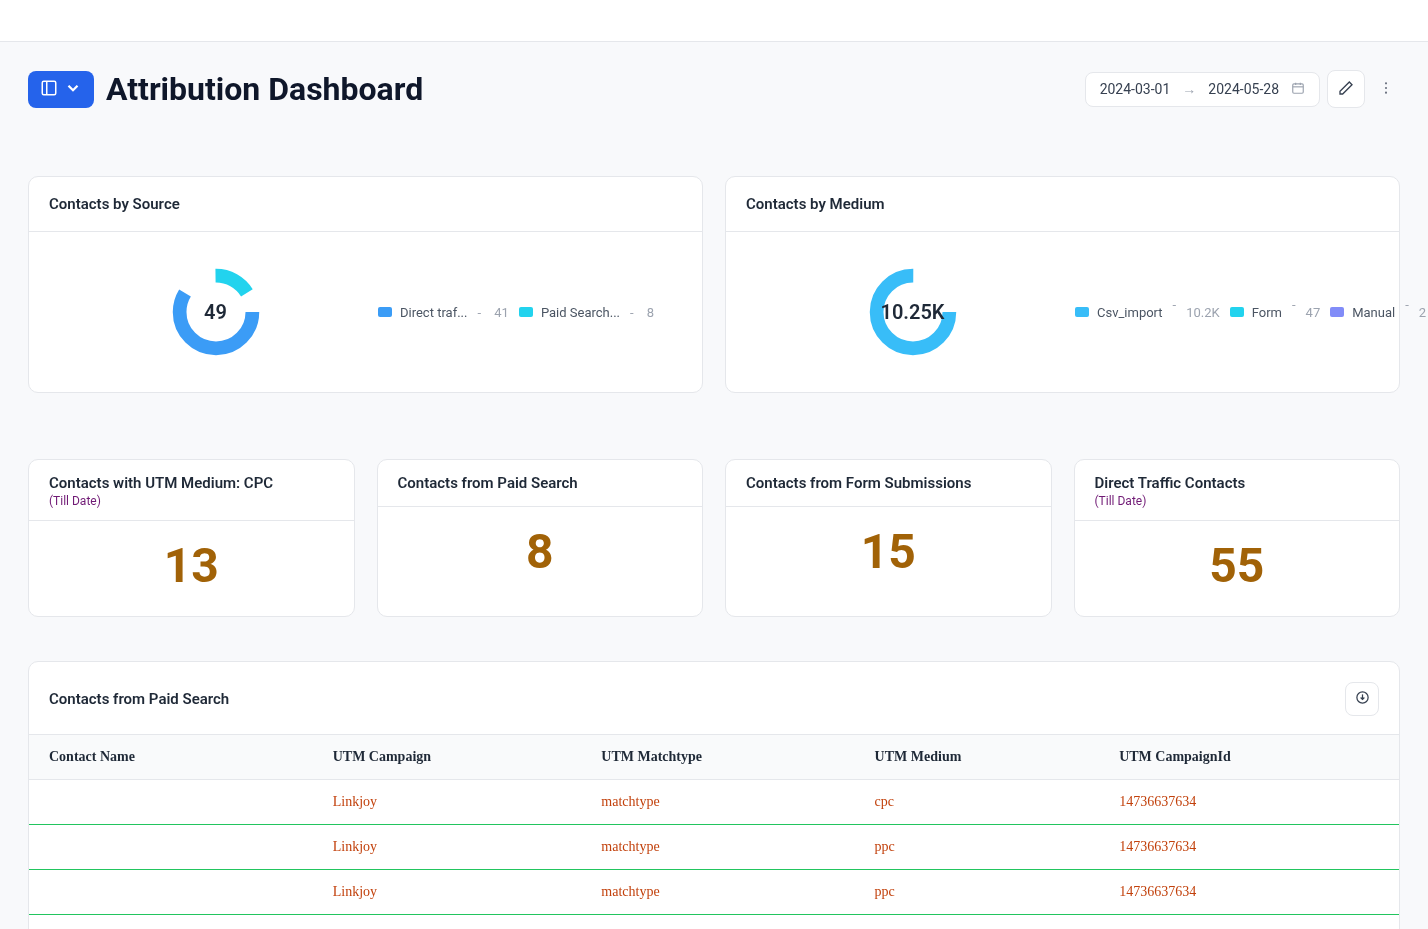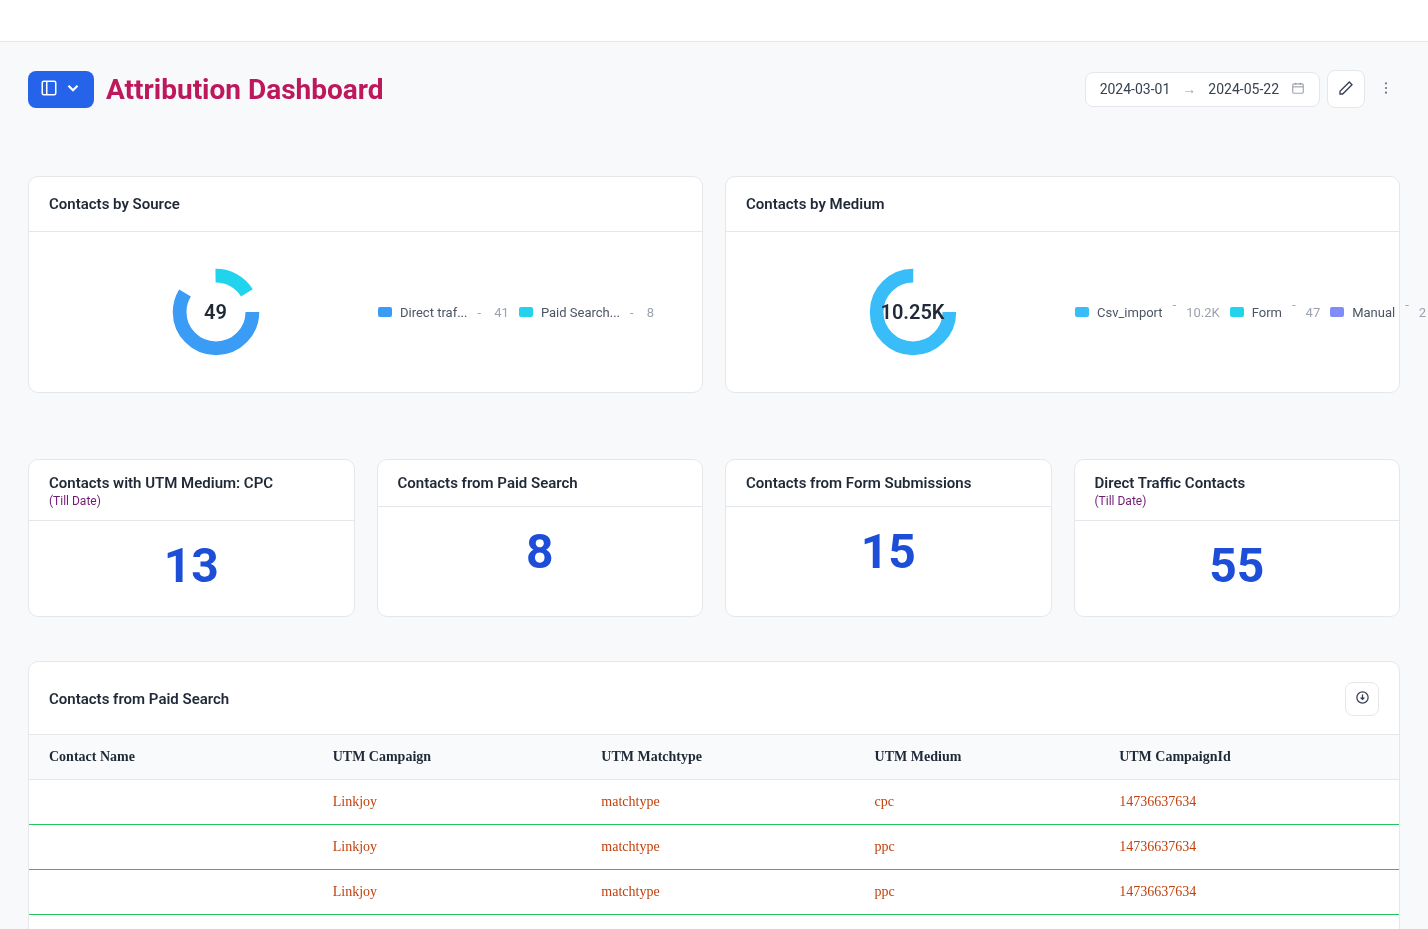--- a/index.html
+++ b/index.html
@@ -33,23 +33,23 @@
     border: none;
     border-radius: 8px;
     padding: 8px 12px;
     display: flex;
     align-items: center;
     gap: 6px;
     cursor: pointer;
   }
   .dash-btn svg { width: 18px; height: 18px; }
   .page-title {
-    font-size: 28px;
+    font-size: 32px;
     font-weight: 700;
-    color: #be185d;
+    color: #0f172a;
   }
   .header-right {
     display: flex;
     align-items: center;
     gap: 7px;
     margin-left: 40px;
   }
   .date-range {
     background: #fff;
     border: 1px solid #e5e7eb;
@@ -172,21 +172,21 @@
     align-items: center;
     justify-content: center;
     font-size: 20px;
     font-weight: 600;
     color: #1f2937;
   }
 
   .stat-value {
     font-size: 48px;
     font-weight: 700;
-    color: #1d4ed8;
+    color: #a16207;
     text-align: center;
     padding: 16px 0 22px;
   }
 
   .table-card .card-head {
     display: flex;
     align-items: center;
     justify-content: space-between;
     border-bottom: none;
     padding: 20px 20px 18px;
@@ -235,21 +235,21 @@
             <polyline points="6 9 12 15 18 9"></polyline>
           </svg>
         </span>
       </button>
       <h1 class="page-title">Attribution Dashboard</h1>
     </div>
     <div class="header-right">
       <div class="date-range">
         <span>2024-03-01</span>
         <span class="arrow">→</span>
-        <span>2024-05-22</span>
+        <span>2024-05-28</span>
         <span class="cal">
           <svg width="14" height="14" viewBox="0 0 24 24" fill="none" stroke="currentColor" stroke-width="2">
             <rect x="3" y="5" width="18" height="16" rx="2"></rect>
             <line x1="3" y1="10" x2="21" y2="10"></line>
             <line x1="8" y1="3" x2="8" y2="7"></line>
             <line x1="16" y1="3" x2="16" y2="7"></line>
           </svg>
         </span>
       </div>
       <button class="icon-btn">

